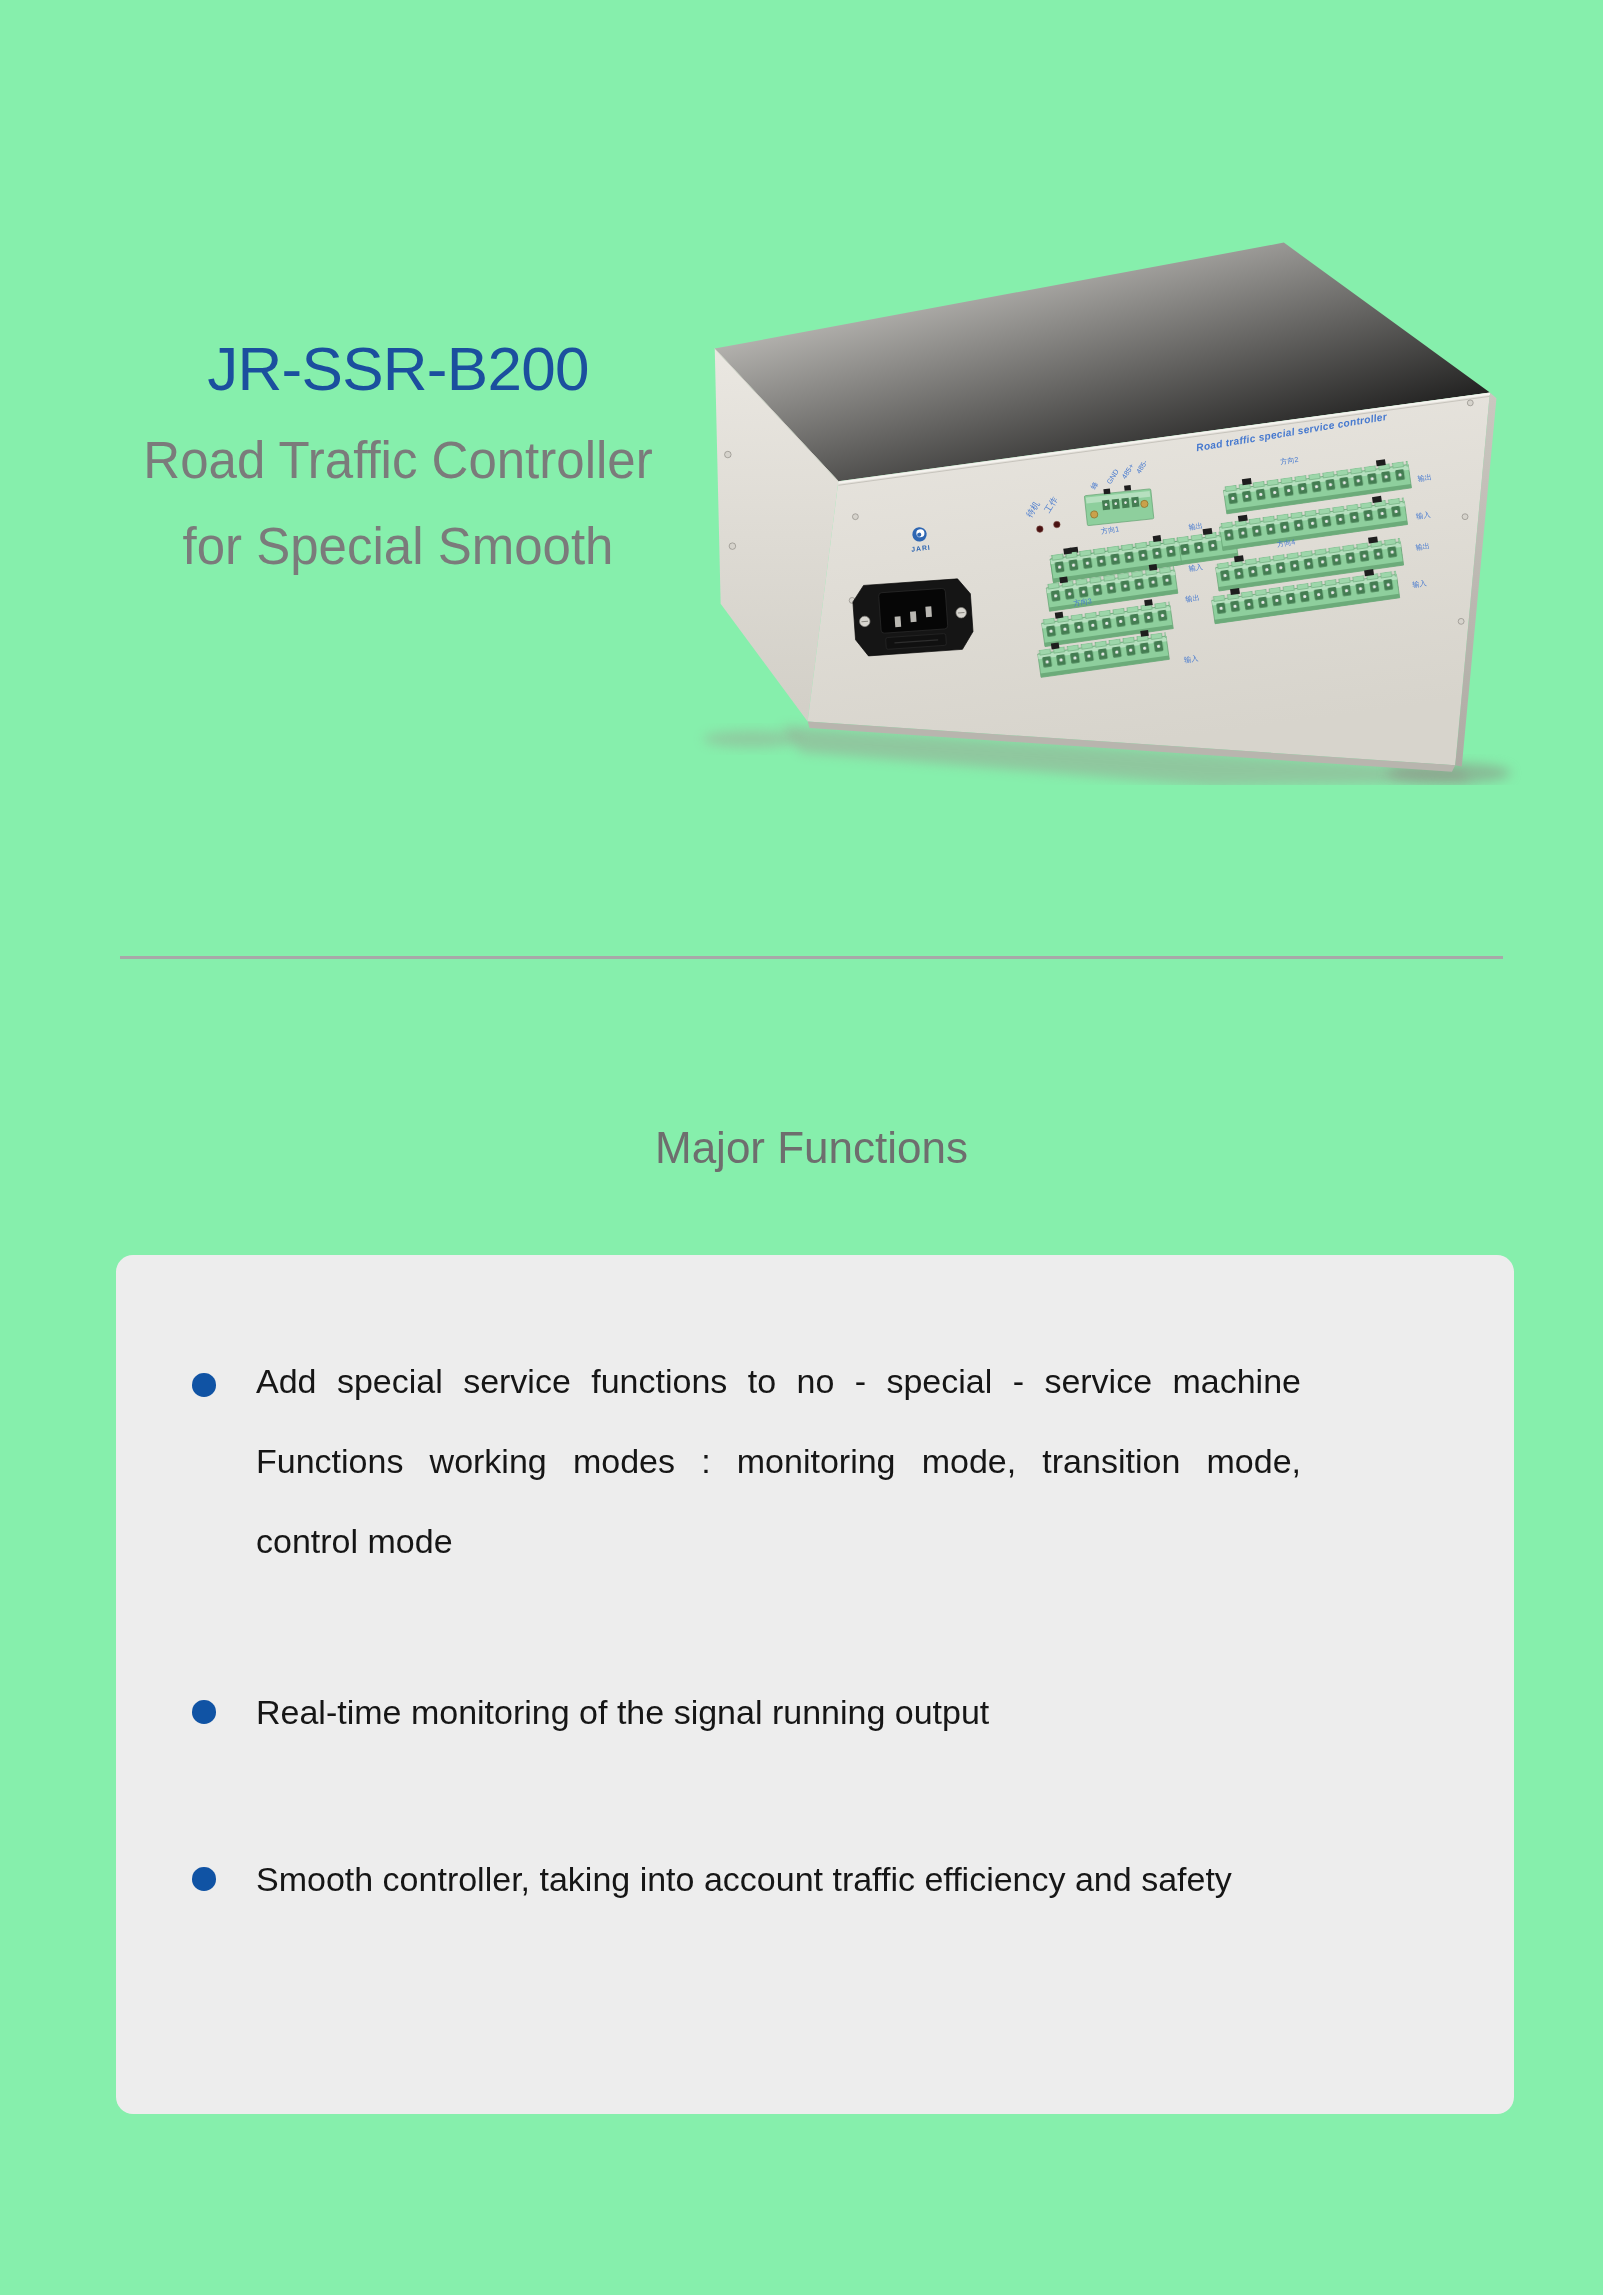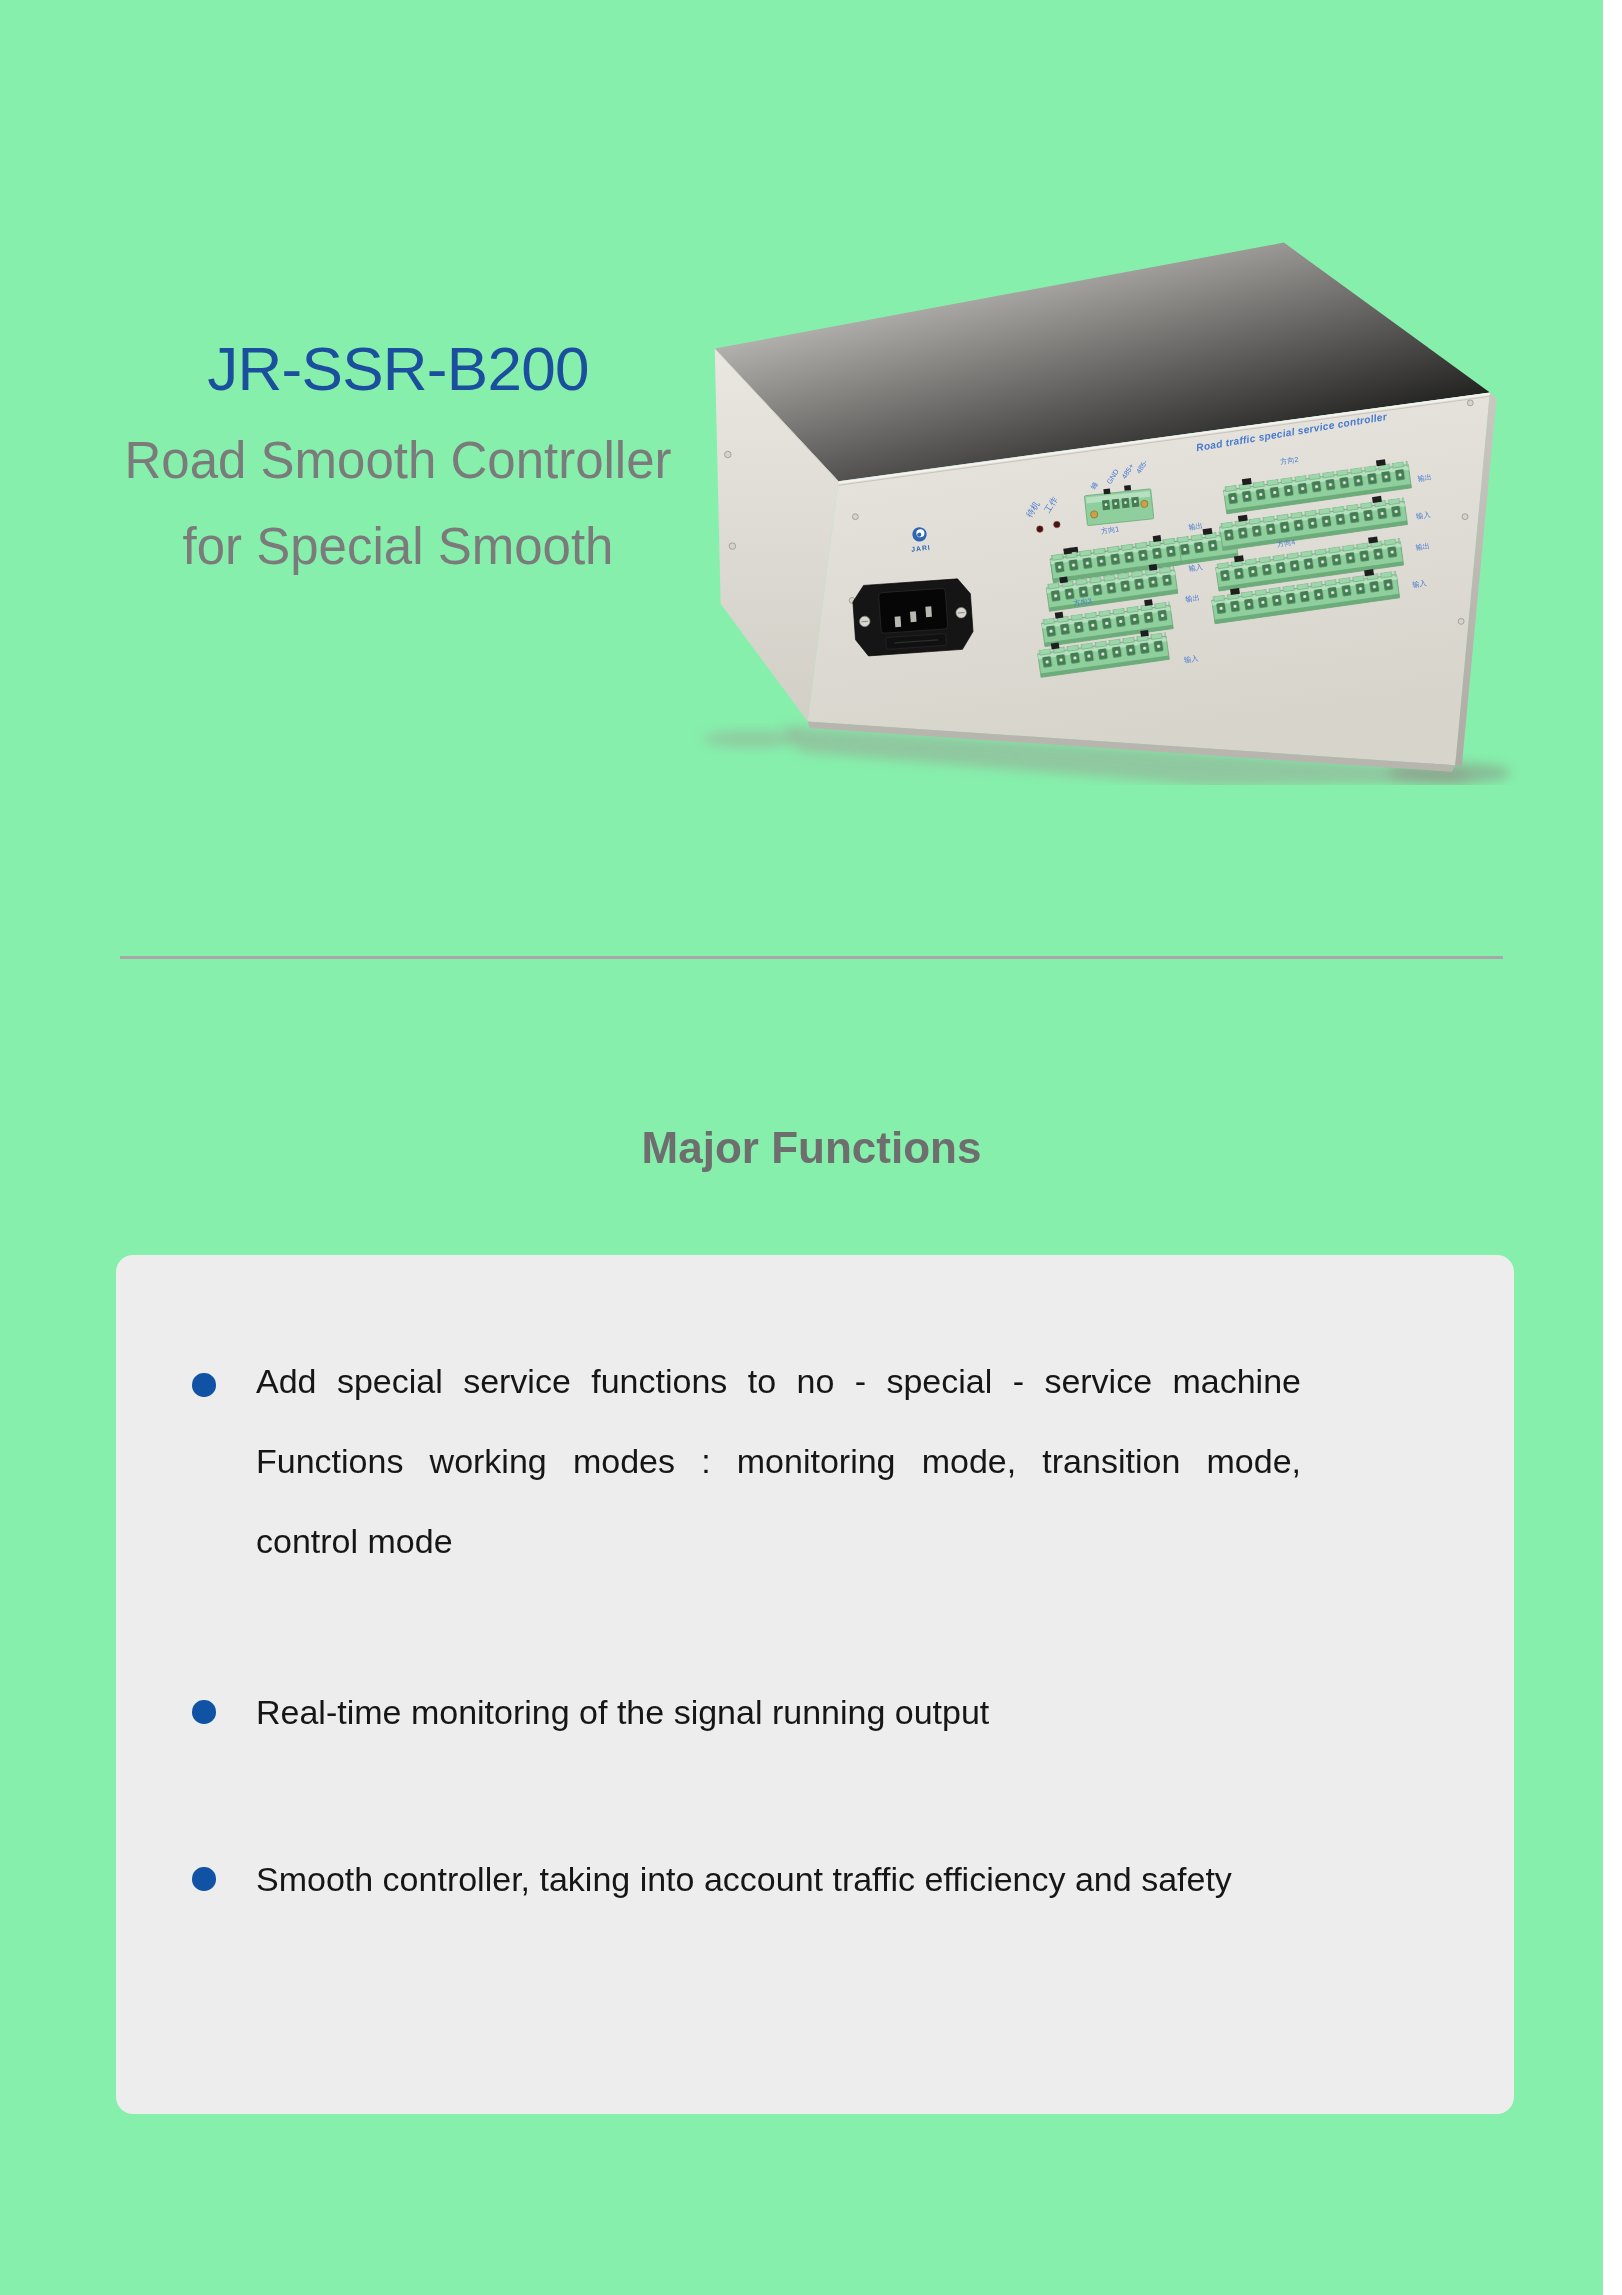--- a/index.html
+++ b/index.html
@@ -13,21 +13,21 @@
   .subtitle{margin-top:10.5px;font-size:51px;line-height:86px;color:#7b7b7b;}
 
   
   .photo{position:absolute;left:667px;top:234px;width:870px;height:551px;}
 
   
   .divider{position:absolute;left:120px;top:956px;width:1383px;height:3.3px;background:#a8a8a8;}
 
   
   .section-title{position:absolute;left:0;top:1123px;width:1623px;text-align:center;
-                 font-size:44px;color:#6e6e6e;font-weight:bold;}
+                 font-size:44px;color:#6e6e6e;}
 
   
   .features{position:absolute;left:116px;top:1255px;width:1398px;height:859px;
             background:#ededed;border-radius:17px;}
   .dot{position:absolute;width:23.6px;height:23.6px;border-radius:50%;background:#1053a4;}
   .feature-text{position:absolute;left:140px;width:1045px;font-size:34px;line-height:80px;
                 color:#161616;}
   .jline{text-align:justify;text-align-last:justify;}
 
   
@@ -36,21 +36,21 @@
   .cn15{fill:#4679cf;font-size:13px;}
 </style>
 </head>
 <body>
 
 <div class="page">
 
   <div class="title-block">
     <h1 class="model-title">JR-SSR-B200</h1>
     <div class="subtitle">
-      <div>Road Smooth Controller</div>
+      <div>Road Traffic Controller</div>
       <div>for Special Smooth</div>
     </div>
   </div>
 
   <div class="photo">
   <svg width="870" height="551" viewBox="0 0 1330 842" xmlns="http://www.w3.org/2000/svg">
     <defs>
       <linearGradient id="gTop" x1="0" y1="0" x2="0.85" y2="1">
         <stop offset="0" stop-color="#f0eee9"></stop>
             <stop offset="1" stop-color="#ded bd4"></stop>

